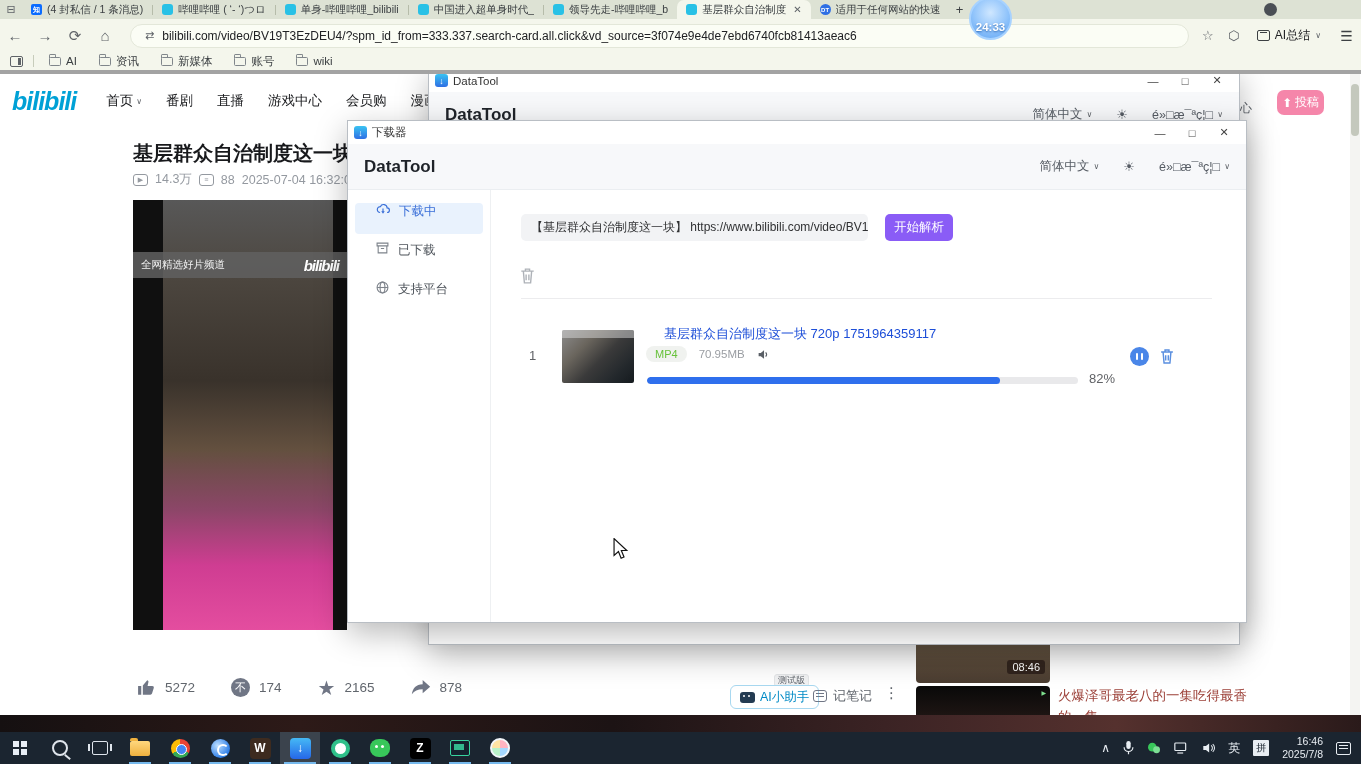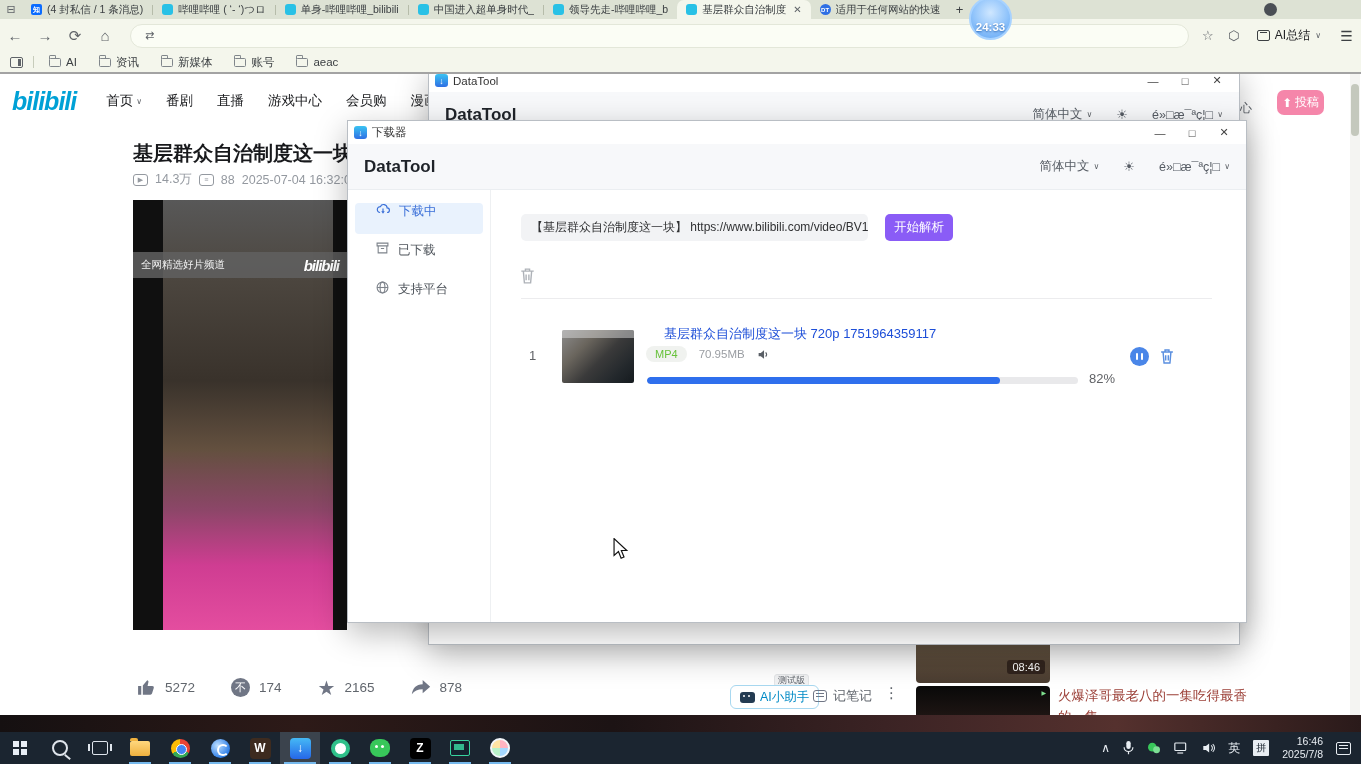--- a/index.html
+++ b/index.html
@@ -25,21 +25,21 @@
   .nbtn{color:#5f6368;font-size:15px;width:30px;text-align:center;flex:none}
   .urlpill{height:24px;background:#fbfdf5;border:1px solid #e3e7d9;border-radius:12px;flex:1;margin:0 6px 0 10px;display:flex;align-items:center;gap:8px;padding:0 14px;font-size:12px;color:#202124;overflow:hidden;white-space:nowrap}
   .tuneicon{color:#5f6368;font-size:11px}
   .starbtn{color:#5f6368;font-size:13px;width:26px;text-align:center;flex:none}
   .aisum{display:flex;align-items:center;gap:5px;font-size:12px;color:#202124;margin:0 10px;flex:none}
   .bookicon{display:inline-block;width:13px;height:11px;border:1.3px solid #3c4043;border-radius:2px;position:relative}
   .bookicon::after{content:"";position:absolute;left:2px;top:1px;right:2px;height:1.3px;background:#3c4043}
   .chev{font-size:8px;color:#5f6368}
   .menuicon{color:#3c4043;font-size:14px;width:30px;text-align:center;flex:none;letter-spacing:-1px}
 
-  .bookmarks{position:absolute;top:52px;left:0;right:0;height:22px;background:#f4f6ec;display:flex;align-items:center;font-size:11.5px;color:#3c4043;border-bottom:2px solid #a3a3a3;z-index:4}
+  .bookmarks{position:absolute;top:52px;left:0;right:0;height:22px;background:#f4f6ec;display:flex;align-items:center;font-size:11.5px;color:#3c4043;border-bottom:4px solid #a3a3a3;z-index:4}
   .sideicon{width:13px;height:11px;border:1.3px solid #5f6368;border-radius:2px;margin:0 10px 0 10px;position:relative}
   .sideicon::after{content:"";position:absolute;right:1px;top:1px;bottom:1px;width:3px;background:#5f6368}
   .bmsep{width:1px;height:12px;background:#c7ccbb;margin-right:4px}
   .bm{display:flex;align-items:center;gap:5px;margin:0 11px}
   .fold{width:12px;height:9px;border:1.2px solid #80868b;border-radius:1.5px;position:relative}
   .fold::before{content:"";position:absolute;top:-3.4px;left:-1.2px;width:5px;height:2.4px;border:1.2px solid #80868b;border-bottom:none;border-radius:1.5px 1.5px 0 0}
 
   
   .page{position:absolute;top:74px;left:0;width:1361px;height:658px;background:#fff;overflow:hidden;z-index:1}
   .bnav{position:absolute;left:12px;top:11px;height:32px;display:flex;align-items:center;gap:24px;font-size:13.5px;color:#18191c;white-space:nowrap}
@@ -205,20 +205,21 @@
     <span class="profile-dot"></span>
   </div>
 
   <div class="navbar">
     <span class="nbtn">←</span>
     <span class="nbtn">→</span>
     <span class="nbtn">⟳</span>
     <span class="nbtn">⌂</span>
     <div class="urlpill">
       <span class="tuneicon">⇄</span>
+      <span>bilibili.com/video/BV19T3EzDEU4/?spm_id_from=333.337.search-card.all.click&amp;vd_source=3f074e9e4de7ebd6740fcb81413aeac6</span>
     </div>
     <span class="starbtn">☆</span>
     <span class="starbtn">⬡</span>
     <div class="aisum">
       <span class="bookicon"></span>
       <span>AI总结</span>
       <span class="chev">∨</span>
     </div>
     <span class="menuicon">☰</span>
   </div>
@@ -237,21 +238,21 @@
     <div class="bm">
       <span class="fold"></span>
       <span>新媒体</span>
     </div>
     <div class="bm">
       <span class="fold"></span>
       <span>账号</span>
     </div>
     <div class="bm">
       <span class="fold"></span>
-      <span>aeac</span>
+      <span>wiki</span>
     </div>
   </div>
 
   <div class="page">
     <div class="bnav">
       <span class="blogo">bilibili</span>
       <span class="it">
           <span>首页</span>
           <span class="chev">∨</span>
         </span>

